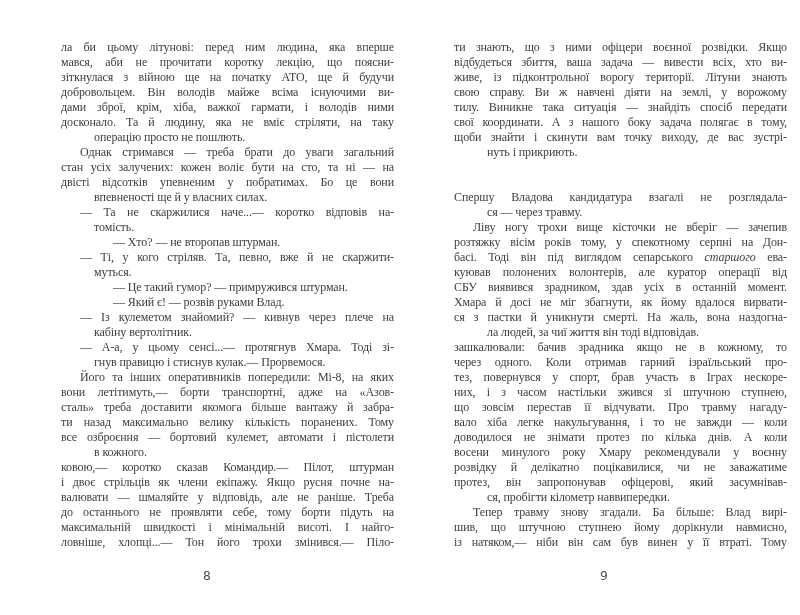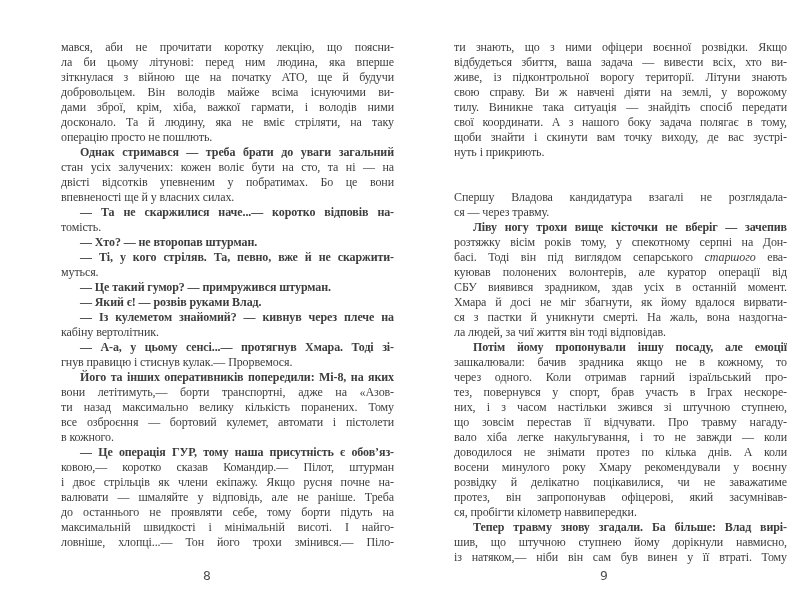--- a/index.html
+++ b/index.html
@@ -35,24 +35,24 @@
   }
   .line {
     height: 15px;
     text-align: justify;
     text-align-last: justify;
     white-space: nowrap;
     overflow: hidden;
   }
   .line.last {
     text-align-last: left;
+    margin-left: 33px;
   }
   .line.indent {
     text-indent: 19px;
-    font-weight: bold;
   }
   .gap {
     height: 30px;
   }
   .page-number {
     position: absolute;
     top: 568px;
     width: 44px;
     text-align: center;
     font-family: "DejaVu Sans Mono", monospace;
@@ -64,22 +64,22 @@
   .page-right .page-number { left: 128px; }
   i { font-style: italic; }
 </style>
 </head>
 <body>
 
 <div class="spread">
 
   <div class="page page-left">
     <div class="page-text">
+        <div class="line">ла би цьому літунові: перед ним людина, яка вперше</div>
         <div class="line">мався, аби не прочитати коротку лекцію, що поясни-</div>
-        <div class="line">ла би цьому літунові: перед ним людина, яка вперше</div>
         <div class="line">зіткнулася з війною ще на початку АТО, ще й будучи</div>
         <div class="line">добровольцем. Він володів майже всіма існуючими ви-</div>
         <div class="line">дами зброї, крім, хіба, важкої гармати, і володів ними</div>
         <div class="line">досконало. Та й людину, яка не вміє стріляти, на таку</div>
         <div class="line last">операцію просто не пошлють.</div>
         <div class="line indent">Однак стримався — треба брати до уваги загальний</div>
         <div class="line">стан усіх залучених: кожен воліє бути на сто, та ні — на</div>
         <div class="line">двісті відсотків упевненим у побратимах. Бо це вони</div>
         <div class="line last">впевненості ще й у власних силах.</div>
         <div class="line indent">— Та не скаржилися наче...— коротко відповів на-</div>
@@ -88,24 +88,24 @@
         <div class="line indent">— Ті, у кого стріляв. Та, певно, вже й не скаржити-</div>
         <div class="line last">муться.</div>
         <div class="line indent last">— Це такий гумор? — примружився штурман.</div>
         <div class="line indent last">— Який є! — розвів руками Влад.</div>
         <div class="line indent">— Із кулеметом знайомий? — кивнув через плече на</div>
         <div class="line last">кабіну вертолітник.</div>
         <div class="line indent">— А-а, у цьому сенсі...— протягнув Хмара. Тоді зі-</div>
         <div class="line last">гнув правицю і стиснув кулак.— Прорвемося.</div>
         <div class="line indent">Його та інших оперативників попередили: Мі-8, на яких</div>
         <div class="line">вони летітимуть,— борти транспортні, адже на «Азов-</div>
+        <div class="line">сталь» треба доставити якомога більше вантажу й забра-</div>
         <div class="line">ти назад максимально велику кількість поранених. Тому</div>
         <div class="line">все озброєння — бортовий кулемет, автомати і пістолети</div>
         <div class="line last">в кожного.</div>
-        <div class="line indent">— Це операція ГУР, тому наша присутність є обов’яз-</div>
         <div class="line">ковою,— коротко сказав Командир.— Пілот, штурман</div>
         <div class="line">і двоє стрільців як члени екіпажу. Якщо русня почне на-</div>
         <div class="line">валювати — шмаляйте у відповідь, але не раніше. Треба</div>
         <div class="line">до останнього не проявляти себе, тому борти підуть на</div>
         <div class="line">максимальній швидкості і мінімальній висоті. І найго-</div>
         <div class="line">ловніше, хлопці...— Тон його трохи змінився.— Піло-</div>
       </div>
     <div class="page-number">8</div>
   </div>
 
@@ -123,21 +123,20 @@
         <div class="line">Спершу Владова кандидатура взагалі не розглядала-</div>
         <div class="line last">ся — через травму.</div>
         <div class="line indent">Ліву ногу трохи вище кісточки не вберіг — зачепив</div>
         <div class="line">розтяжку вісім років тому, у спекотному серпні на Дон-</div>
         <div class="line">басі. Тоді він під виглядом сепарського <i>старшого</i> ева-</div>
         <div class="line">куював полонених волонтерів, але куратор операції від</div>
         <div class="line">СБУ виявився зрадником, здав усіх в останній момент.</div>
         <div class="line">Хмара й досі не міг збагнути, як йому вдалося вирвати-</div>
         <div class="line">ся з пастки й уникнути смерті. На жаль, вона наздогна-</div>
         <div class="line last">ла людей, за чиї життя він тоді відповідав.</div>
-        <div class="line indent">Потім йому пропонували іншу посаду, але емоції</div>
         <div class="line">зашкалювали: бачив зрадника якщо не в кожному, то</div>
         <div class="line">через одного. Коли отримав гарний ізраїльський про-</div>
         <div class="line">тез, повернувся у спорт, брав участь в Іграх нескоре-</div>
         <div class="line">них, і з часом настільки зжився зі штучною ступнею,</div>
         <div class="line">що зовсім перестав її відчувати. Про травму нагаду-</div>
         <div class="line">вало хіба легке накульгування, і то не завжди — коли</div>
         <div class="line">доводилося не знімати протез по кілька днів. А коли</div>
         <div class="line">восени минулого року Хмару рекомендували у воєнну</div>
         <div class="line">розвідку й делікатно поцікавилися, чи не заважатиме</div>
         <div class="line">протез, він запропонував офіцерові, який засумнівав-</div>

